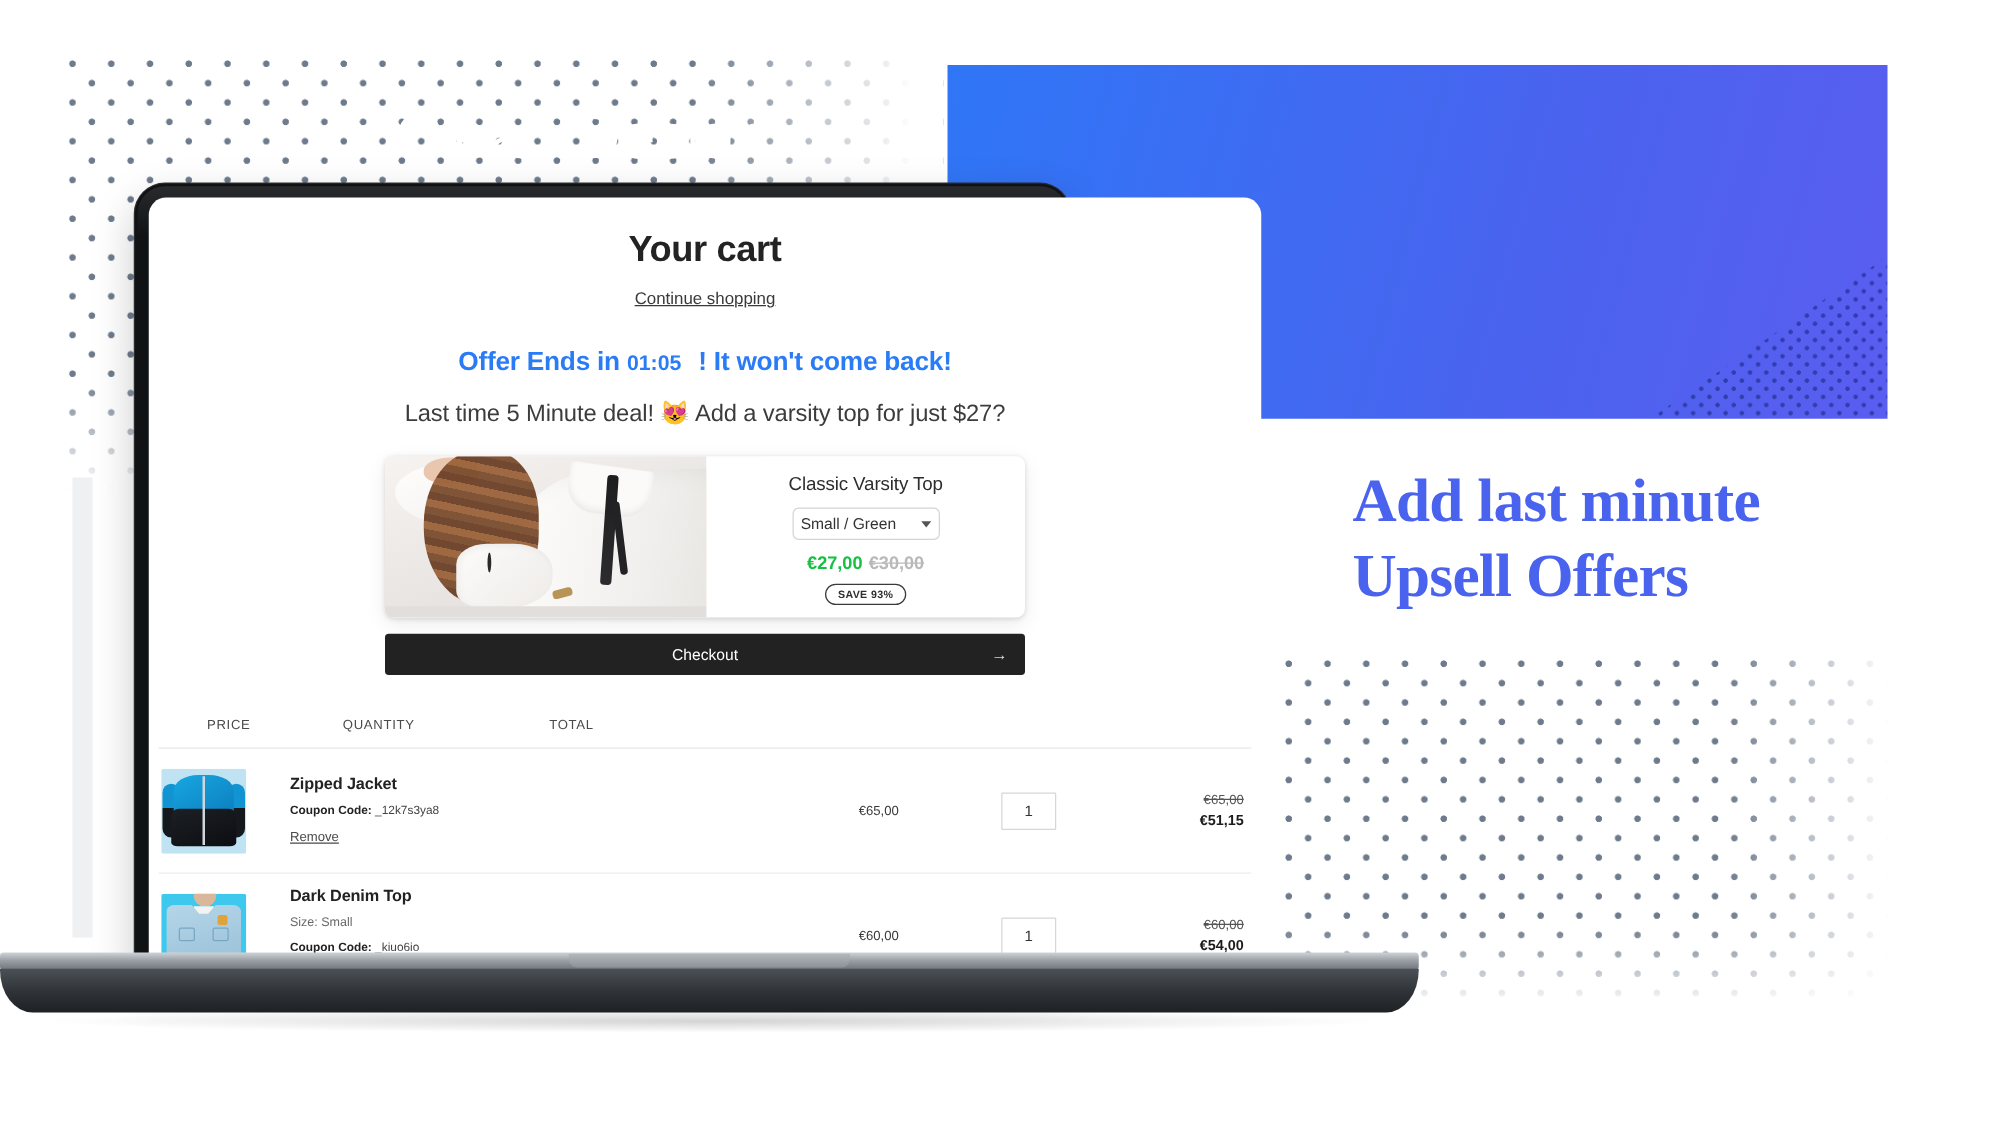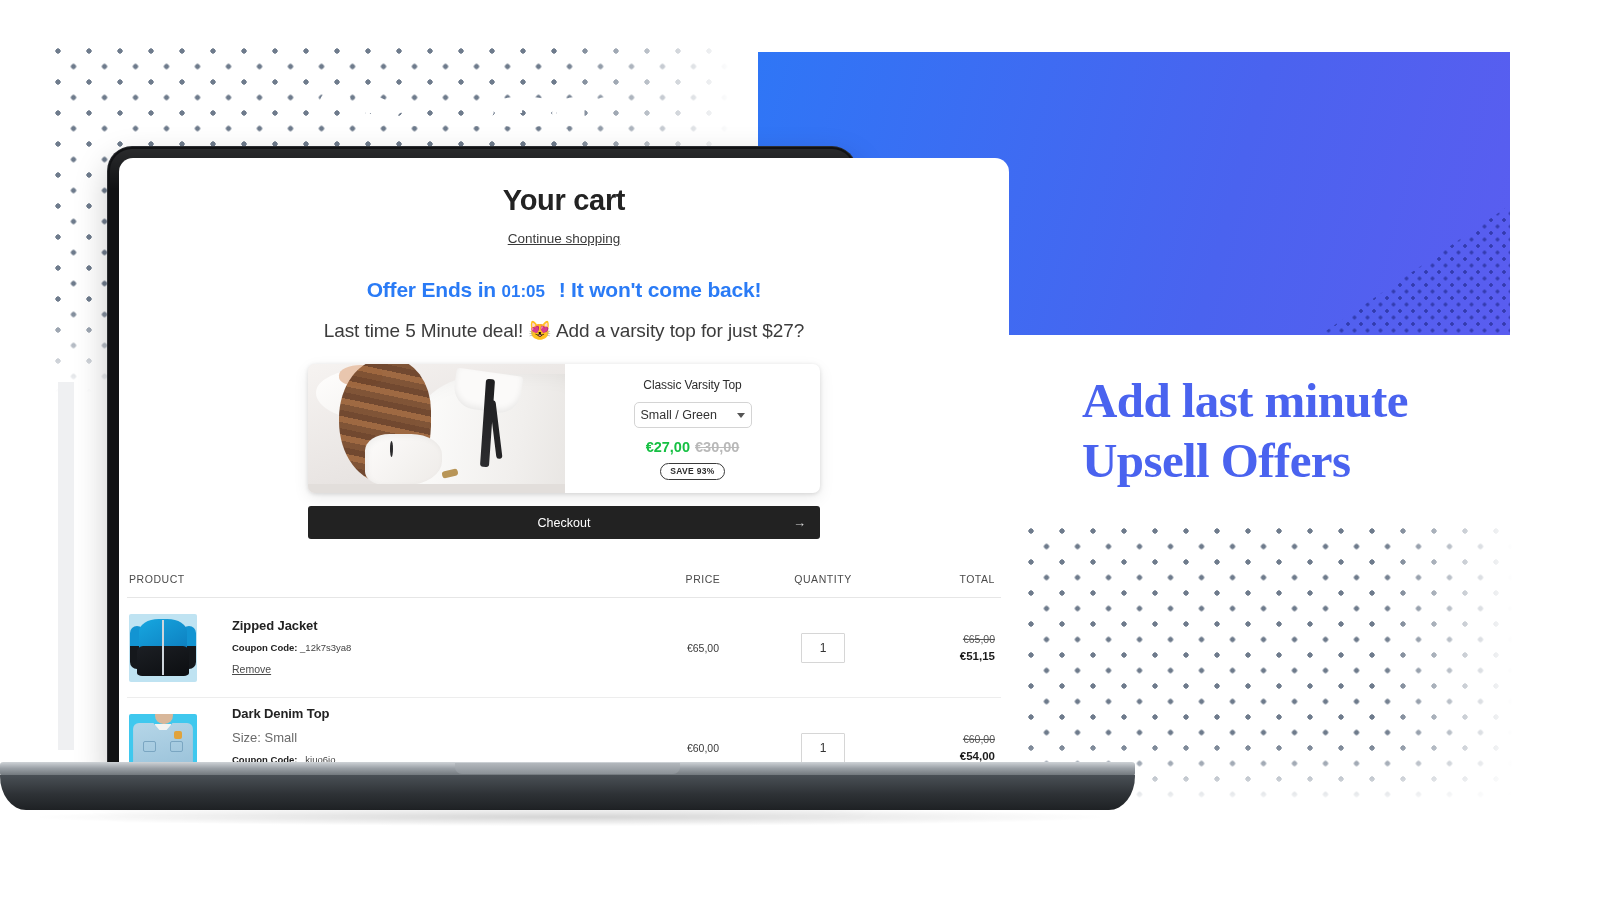--- a/index.html
+++ b/index.html
@@ -254,21 +254,21 @@
   #upsell-image .cuff     { position:absolute; left:32%; top:60%; width:3px; height:16px; background:#2a2a2c; border-radius:50%; }
   #upsell-image .watch    { position:absolute; left:52%; top:82%; width:16px; height:7px; background:#b89557; border-radius:3px; transform:rotate(-14deg); }
   #upsell-image .floorln  { position:absolute; left:0; bottom:0; width:100%; height:9px; background:#e2dedb; }
 
   #upsell-info {
     flex: 1;
     padding: 14px 10px 10px;
     text-align: center;
   }
   #upsell-product-title {
-    font-size: 12px;
+    font-size: 15px;
     color: #2d2d2d;
     letter-spacing: -0.1px;
   }
   #variant-select {
     margin-top: 10px;
     width: 118px;
     height: 26px;
     border: 1px solid #d4d4d4;
     border-radius: 5px;
     background: #fff;
@@ -381,21 +381,21 @@
   .thumb.denim .pk2    { position:absolute; right:20%; top:40%; width:20%; height:16%; border:1.4px solid #7aa6c2; border-radius:2px; }
   .thumb.denim .pin    { position:absolute; right:22%; top:26%; width:8px; height:8px; background:#e0a33c; border-radius:2px; }
 
   .prod-title {
     font-size: 13px;
     font-weight: 700;
     color: #222;
     letter-spacing: -0.1px;
   }
   .prod-variant {
-    font-size: 13px;
+    font-size: 10px;
     color: #6a6a6a;
     margin-top: 9px;
   }
   .prod-coupon {
     font-size: 9.5px;
     color: #444;
     margin-top: 9px;
   }
   .prod-coupon b { font-weight: 700; color: #222; }
   .prod-remove {
@@ -493,21 +493,20 @@
           </div>
         </div>
 
         <div id="checkout-button">
           <span>Checkout</span>
           <span id="checkout-arrow">→</span>
         </div>
 
         <div id="cart-table">
           <div class="thead">
-            <div class="col-product">PRODUCT</div>
             <div class="col-price">PRICE</div>
             <div class="col-qty">QUANTITY</div>
             <div class="col-total">TOTAL</div>
           </div>
 
           <div class="cart-row">
             <div class="col-product">
               <div class="thumb jacket">
                 <div class="bg"></div>
                   <div class="slv1"></div>

